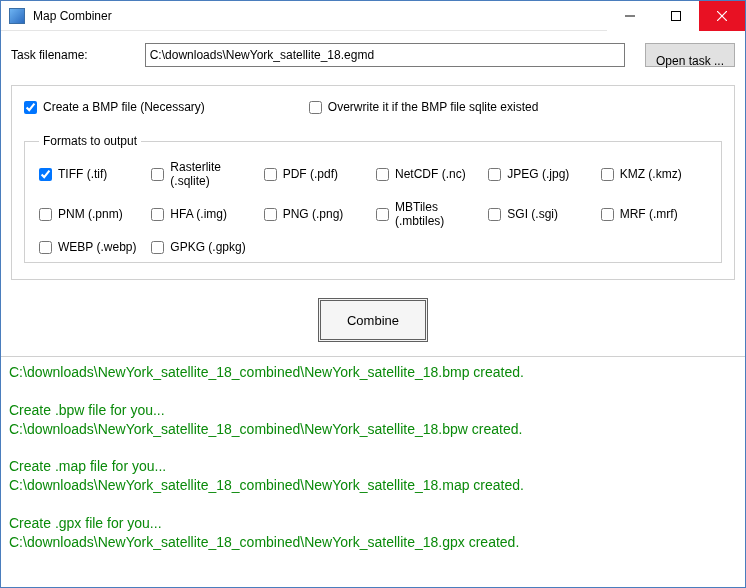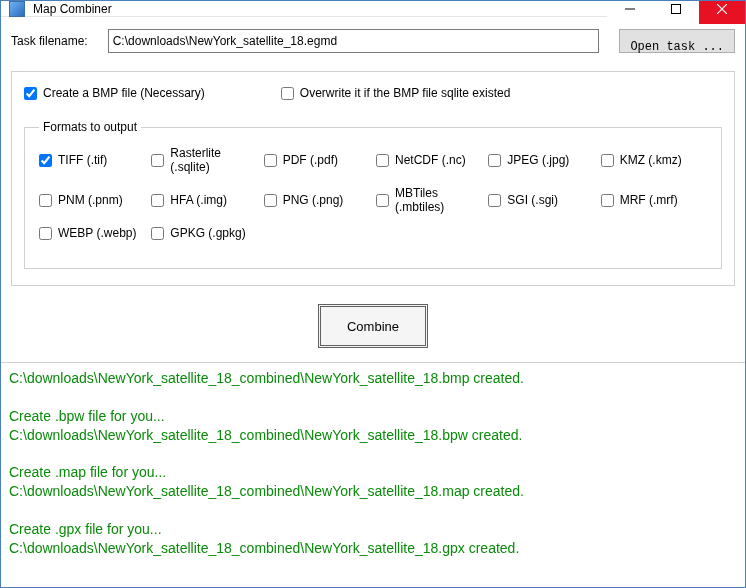--- a/index.html
+++ b/index.html
@@ -7,21 +7,21 @@
     margin: 0;
     font-family: 'Segoe UI', Tahoma, sans-serif;
     font-size: 12px;
     background: #fff;
     width: 746px;
     height: 588px;
     overflow: hidden;
     border: 1px solid #4a7dbd;
   }
   .titlebar {
-    height: 16px;
+    height: 30px;
     background: #fff;
     display: flex;
     align-items: center;
     color: #000;
     border-bottom: 1px solid #e5e5e5;
   }
   .titlebar .icon {
     width: 16px; height: 16px;
     margin: 0 8px;
     background: linear-gradient(135deg,#6db3f2,#2b6bbf);
@@ -44,49 +44,49 @@
     display: flex; align-items: center; gap: 20px; margin-bottom: 18px;
   }
   .row-filename label { font-size: 12px; }
   .row-filename input[type=text] {
     flex: 1;
     height: 24px;
     border: 1px solid #7a7a7a;
     padding: 2px 4px;
     font-size: 12px;
     font-family: inherit;
+    margin-left: 37px;
   }
   .open-btn {
     height: 24px;
     padding: 10px 10px;
     font-size: 12px;
     background: #e1e1e1;
     border: 1px solid #adadad;
     cursor: pointer;
-    font-family: Liberation Mono, monospace;
   }
   .opts {
     border: 1px solid #d0d0d0;
     padding: 14px 12px 16px 12px;
     margin-bottom: 0;
   }
   .opts .top-checks {
     display: flex;
-    gap: 76px;
+    gap: 104px;
     margin-bottom: 20px;
   }
   .chk {
     display: flex; align-items: center; gap: 6px;
     font-size: 12px;
     cursor: pointer;
   }
   .chk input { width:13px; height:13px; margin:0; }
   fieldset.formats {
     border: 1px solid #d0d0d0;
-    padding: 12px 8px 28px 14px;
+    padding: 12px 8px 8px 14px;
     margin: 0;
   }
   fieldset.formats legend {
     font-size: 12px;
     padding: 0 4px;
   }
   .format-grid {
     display: grid;
     grid-template-columns: repeat(6, 1fr);
     row-gap: 12px;

